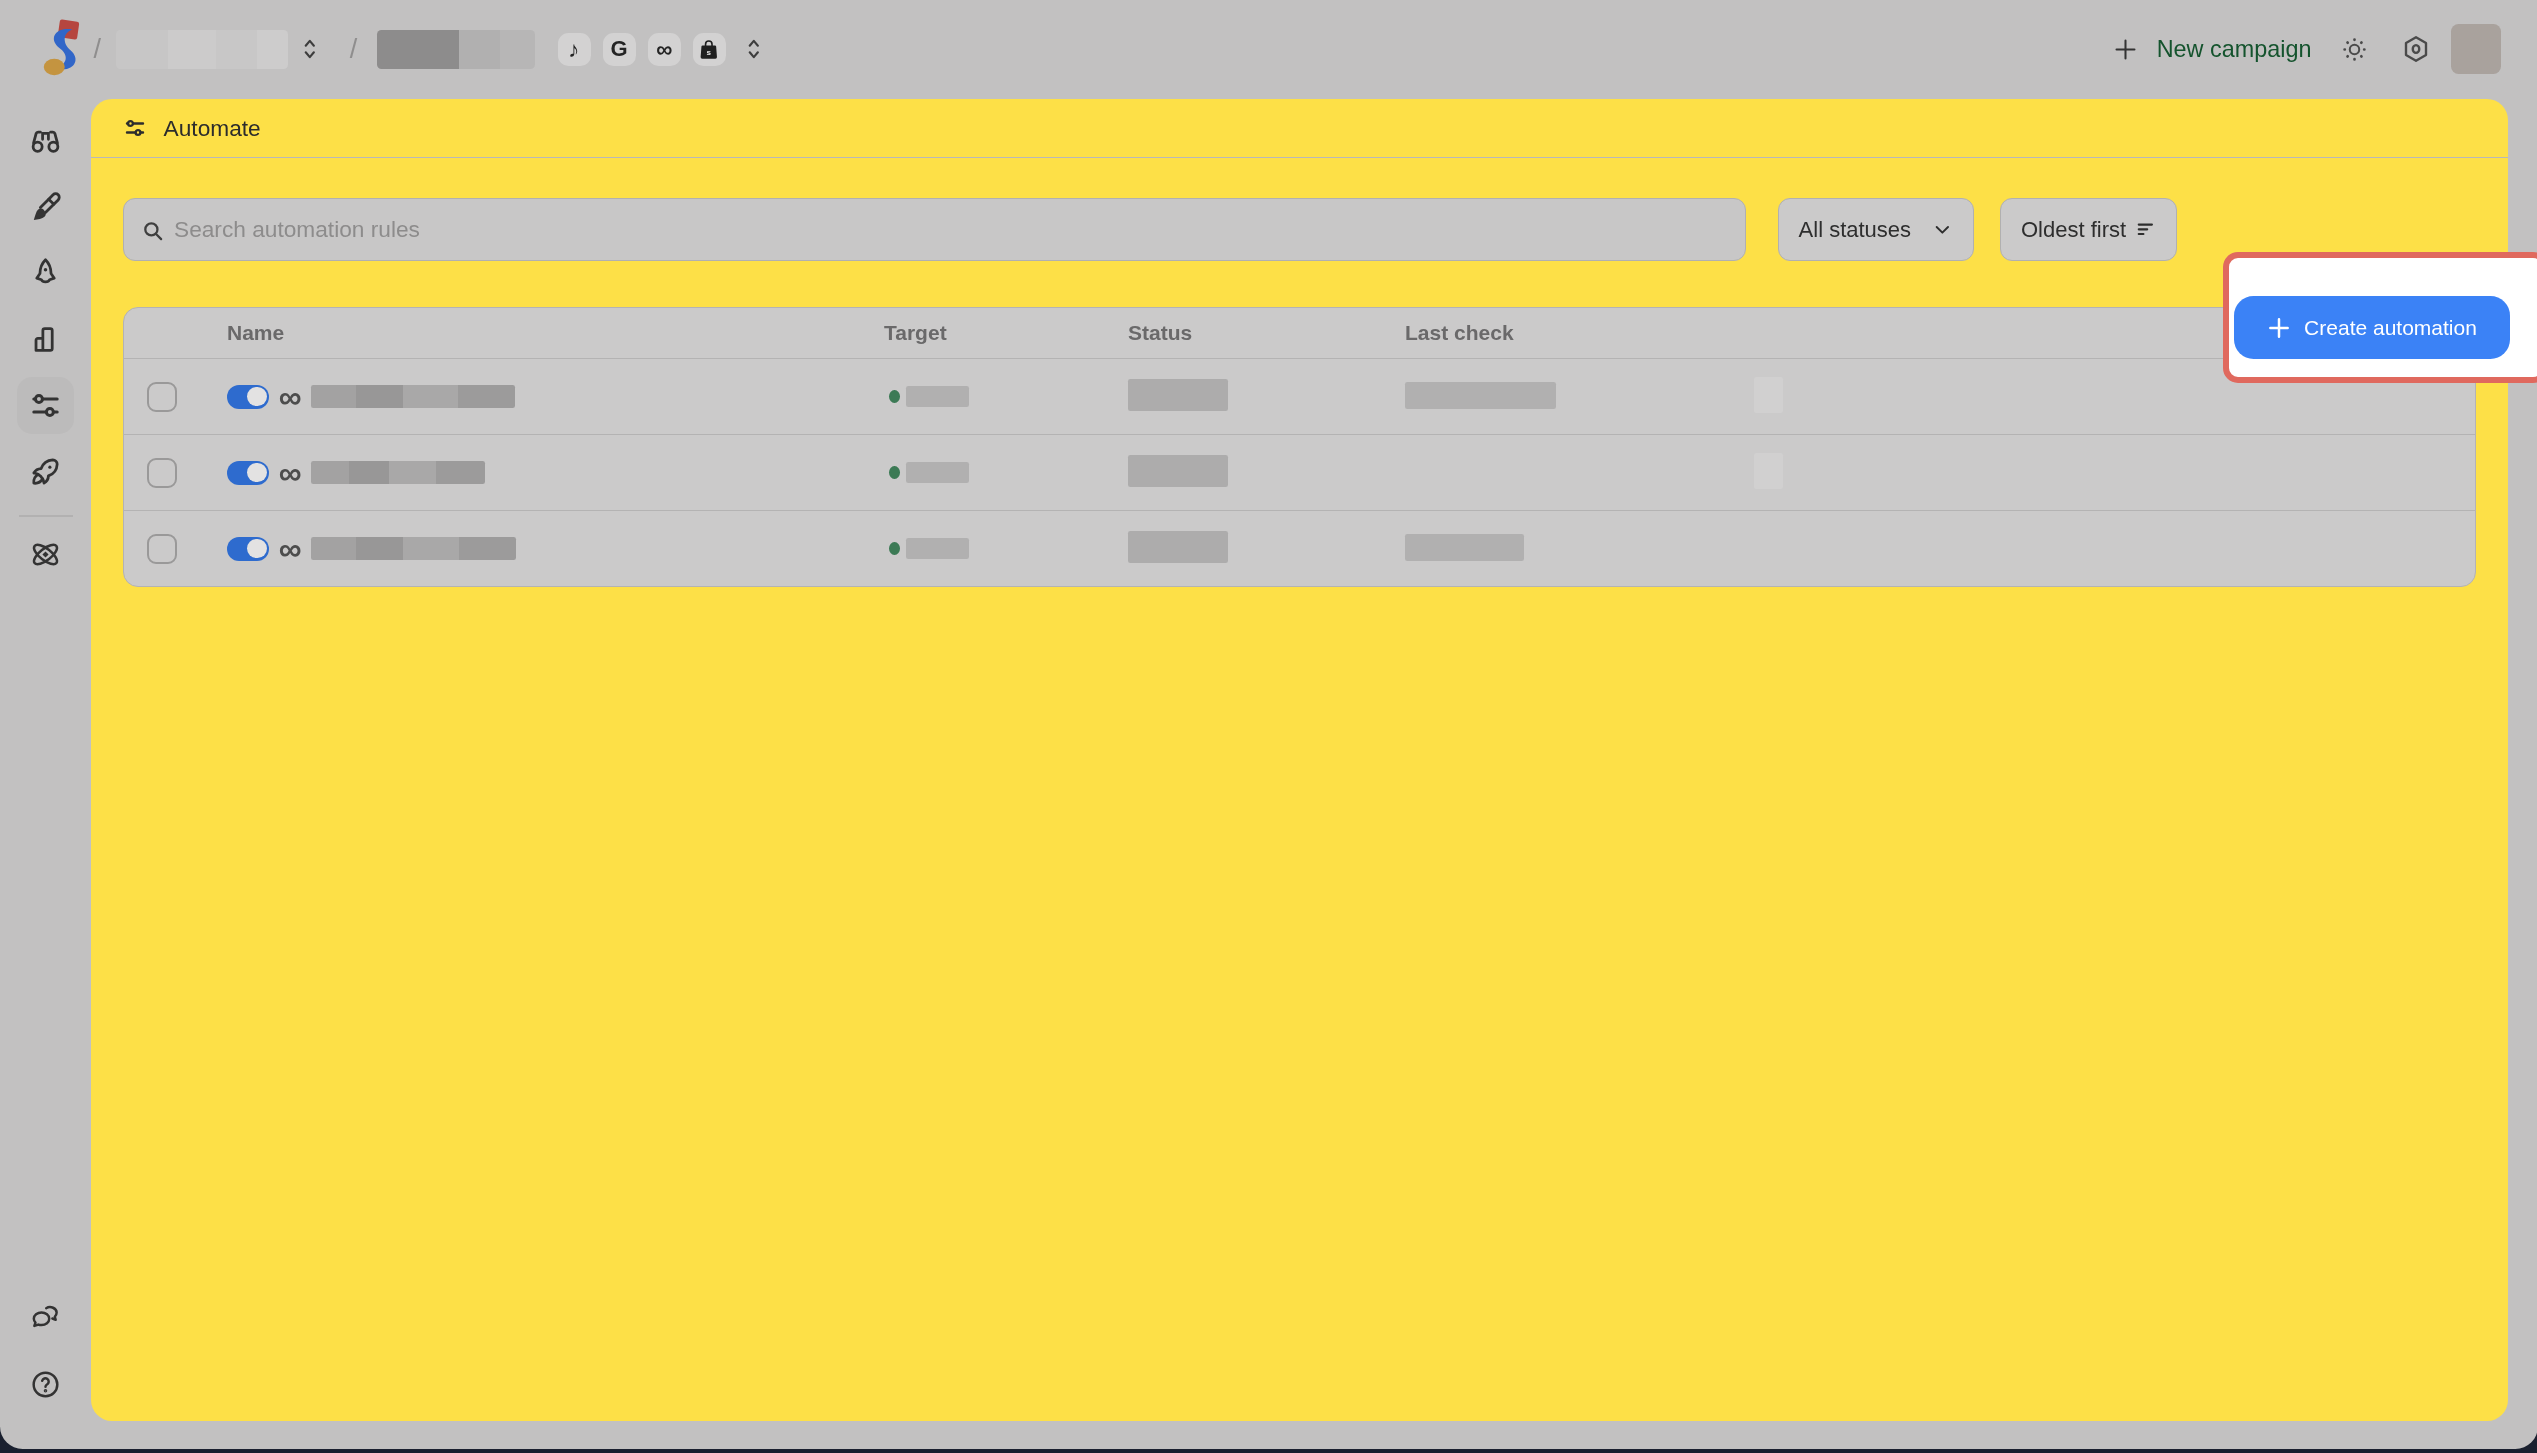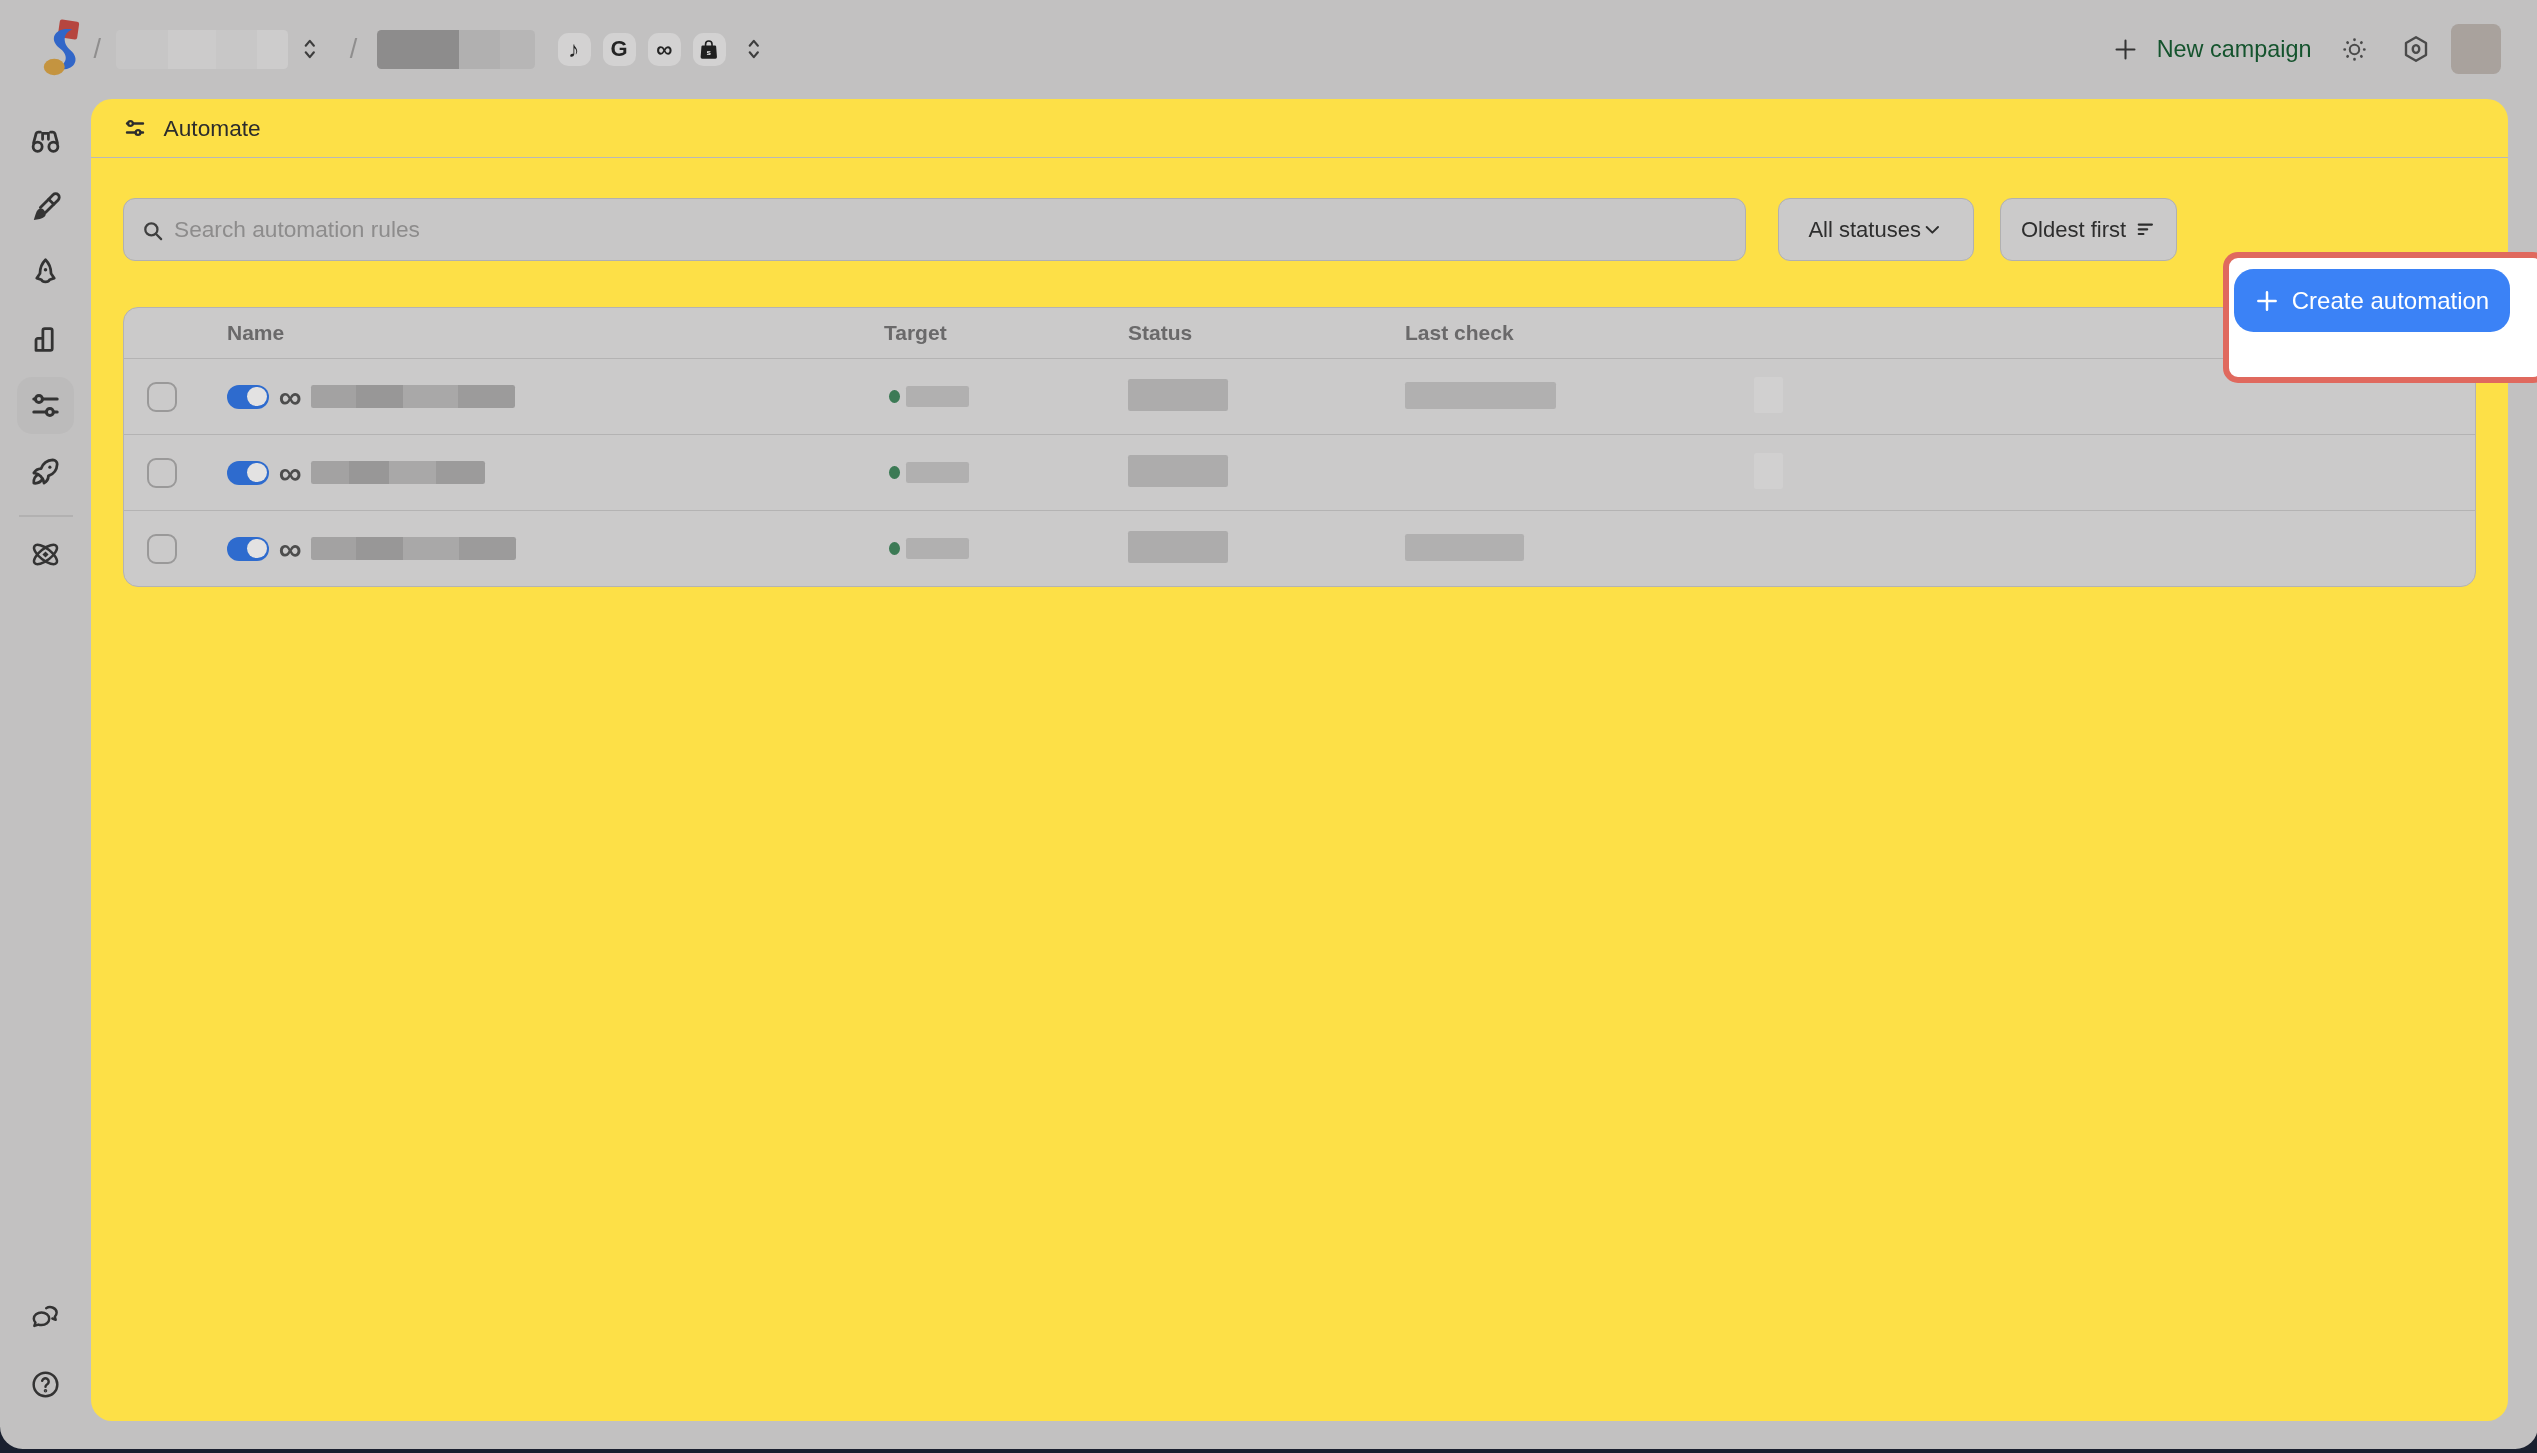--- a/index.html
+++ b/index.html
@@ -57,31 +57,31 @@
   .toolbar { position:relative; margin:33px 32px 12px; height:77px; display:flex; align-items:center; }
   .search-wrap { position:relative; width:1623px; height:63px; flex:none; }
   .search-wrap input { width:100%; height:100%; border:1.5px solid #b1b0b0; border-radius:12px;
         background:#c8c7c7; padding-left:50px; font-size:22.7px; color:#3a3a3a; outline:none;
         font-family:"Liberation Sans", sans-serif; }
   .search-wrap input::placeholder { color:#8d8c8c; }
   .search-ic { position:absolute; left:16.6px; top:19.6px; color:#3f3f3f; }
   .filter-btn { height:63px; border:1.5px solid #b1b0b0; border-radius:12px; background:#cbcaca;
         display:flex; align-items:center; justify-content:space-between; padding:0 19.6px;
         font-size:22px; color:#2e2e2e; cursor:pointer; flex:none; }
-  .btn-statuses { width:196px; margin-left:32px;justify-content:center; }
+  .btn-statuses { width:196px; margin-left:32px; }
   .btn-sort { width:177px; margin-left:26.4px; }
   .filter-btn .fic { color:#3a3a3a; }
 
   
   .spotlight { position:absolute; top:61px; left:2100px; width:325px; height:131px;
                background:#ffffff; border:6px solid #e0695e; border-radius:15px; z-index:5; }
-  .create-btn { position:absolute; left:4.5px; top:11px; width:276px; height:63px;
+  .create-btn { position:absolute; left:4.5px; top:38px; width:276px; height:63px;
         background:#3b82f6; border:none; border-radius:19.6px; color:#ffffff;
         display:flex; align-items:center; justify-content:center; gap:12px;
-        font-size:24px; font-family:"Liberation Sans", sans-serif; cursor:pointer; }
+        font-size:21px; font-family:"Liberation Sans", sans-serif; cursor:pointer; }
 
   
   .rules-table { margin:39px 32px 0; border:1.5px solid #b4b3b3; border-radius:15px;
                  background:#cbcaca; overflow:hidden; }
   .tgrid { display:grid; grid-template-columns:103px 657px 244px 277px 349px 1fr; align-items:center;font-weight:bold; }
   .thead { height:50px; color:#6a696a; font-size:21px; }
   .trow { height:76px; border-top:1.5px solid #b4b3b3; }
   .cell-select { padding-left:22.7px; }
   .checkbox { width:30px; height:30px; border:2.3px solid #9a9999; border-radius:9px; display:block; cursor:pointer; }
   .cell-name { display:flex; align-items:center; }

